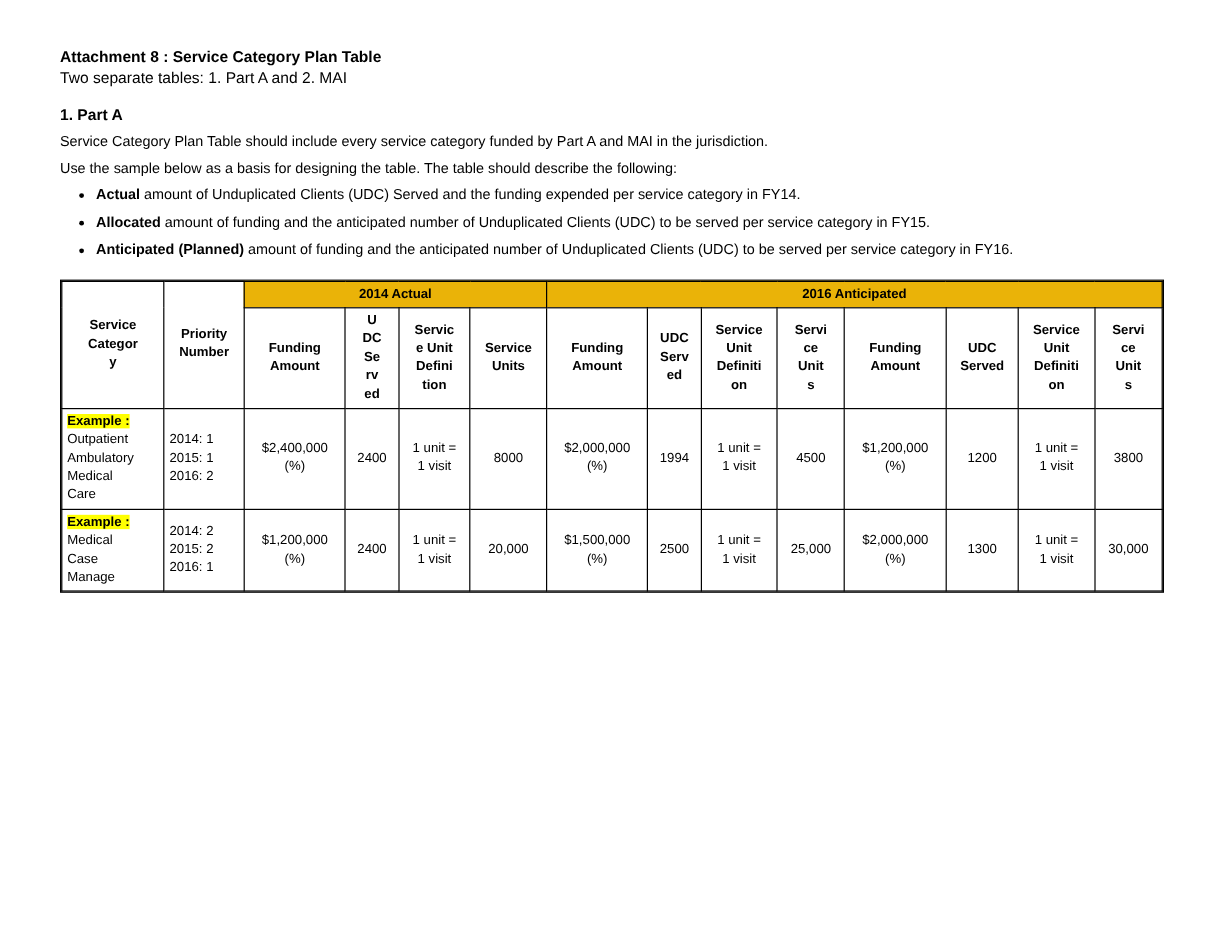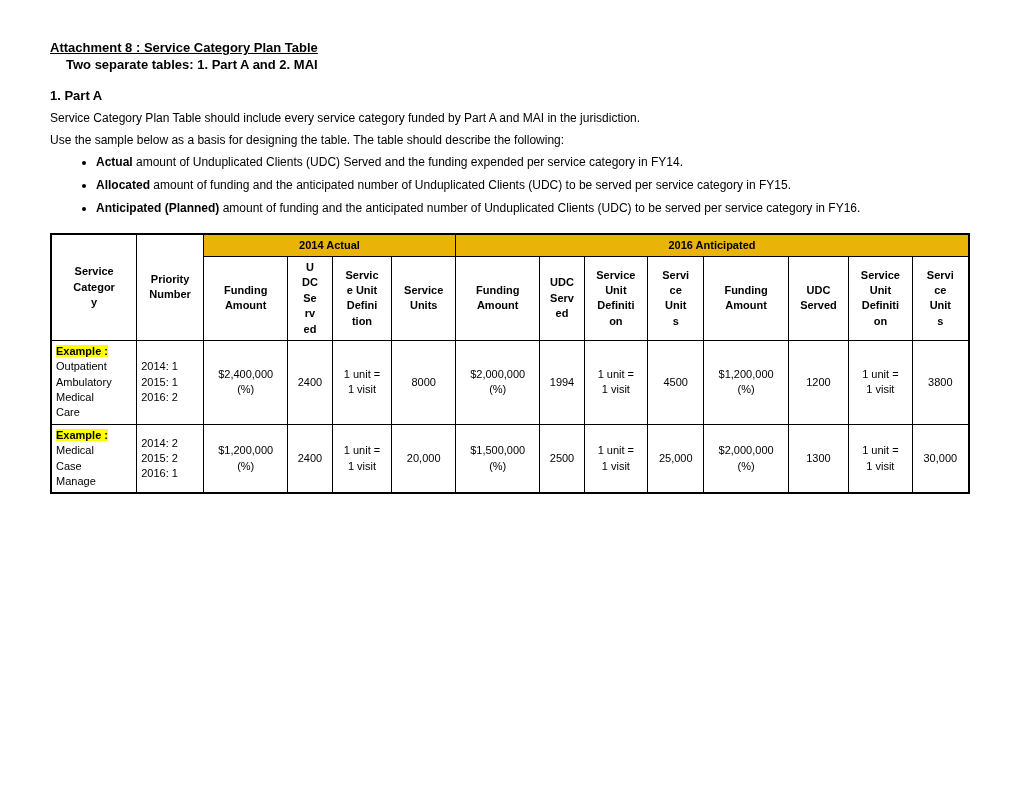--- a/index.html
+++ b/index.html
@@ -8,41 +8,39 @@
       font-family: Arial, sans-serif;
       font-size: 12px;
       color: #000;
       padding: 40px 50px;
       width: 1020px;
       min-height: 788px;
     }
     .title-line1 {
       font-size: 13px;
       font-weight: bold;
-      text-decoration: underline;
       margin-bottom: 2px;
     }
     .title-line2 {
       font-size: 13px;
-      font-weight: bold;
+      font-weight: normal;
       margin-bottom: 16px;
-      margin-left: 16px;
     }
     .part-a-heading {
       font-size: 13px;
       font-weight: bold;
       margin-bottom: 6px;
     }
     .description {
       font-size: 12px;
       margin-bottom: 4px;
       line-height: 1.5;
     }
     .bullet-list {
-      margin-left: 46px;
+      margin-left: 30px;
       margin-bottom: 14px;
     }
     .bullet-list li {
       font-size: 12px;
       line-height: 1.6;
       margin-bottom: 4px;
     }
     .bullet-list li strong {
       font-weight: bold;
     }

